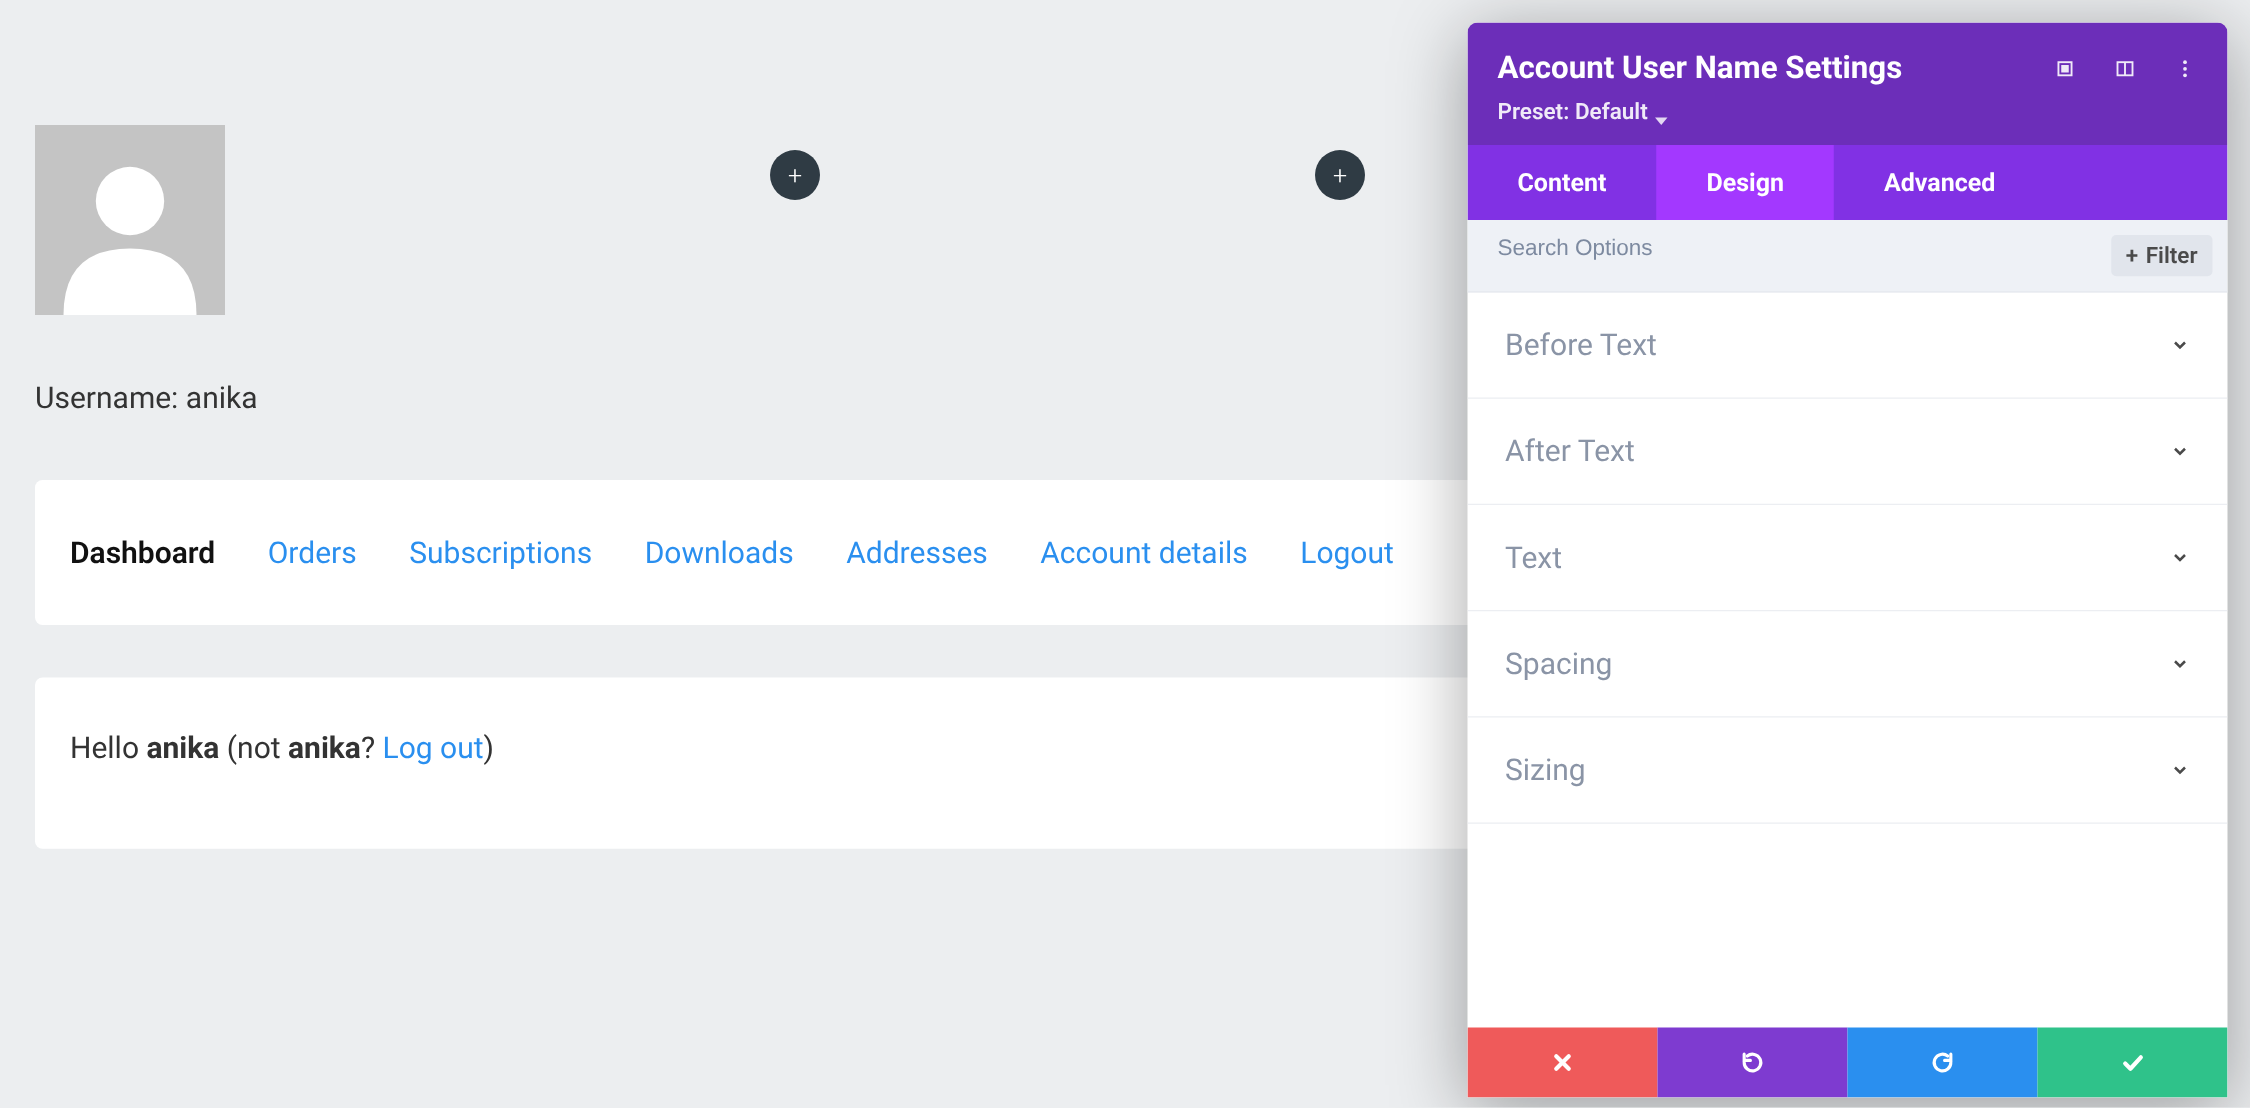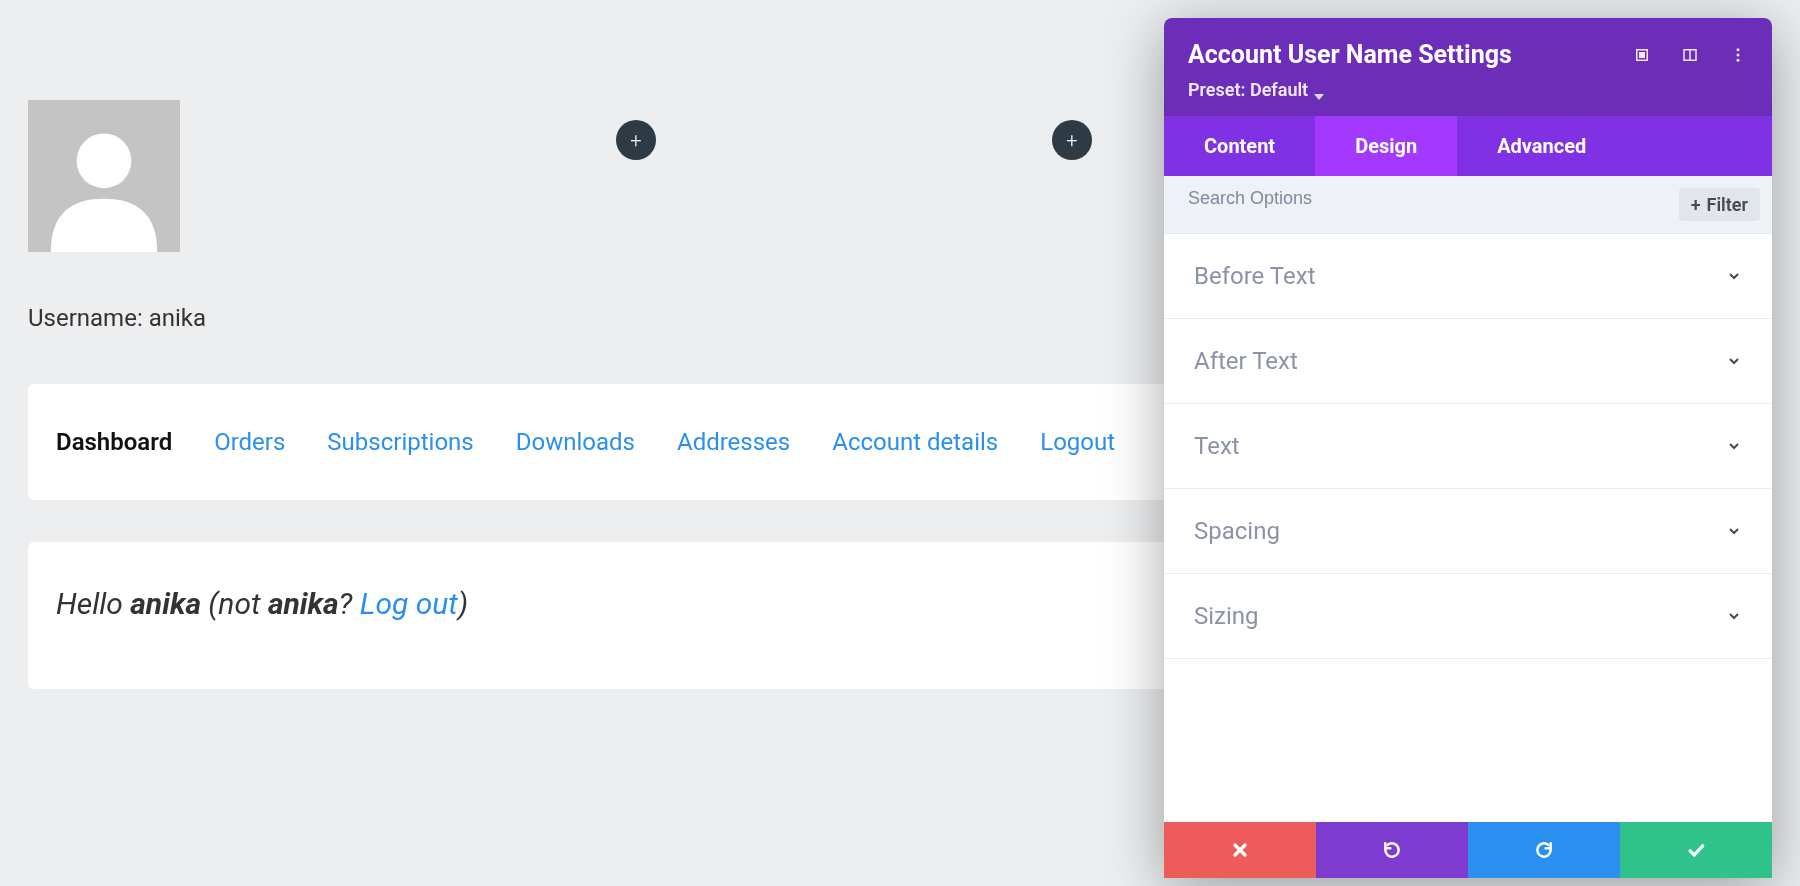--- a/index.html
+++ b/index.html
@@ -63,33 +63,32 @@
   font-size: 24px;
 }
 .nav-item { color: #2a8fef; cursor: pointer; }
 .nav-item.active { color: #111; font-weight: 600; }
 
 .dashboard-card {
   margin: 42px 28px 0 28px;
   background: #fff;
   border-radius: 6px;
   padding: 36px 28px 60px 28px;
-  font-size: 30px;
+  font-size: 24px;
   color: #333;
   line-height: 1.7;
-  font-style: italic;
 }
 .dashboard-card .bold { font-weight: 700; }
 .dashboard-card .link { color: #2a8fef; cursor: pointer; }
 
 
 .panel {
   position: absolute;
   top: 18px;
-  right: 28px;
+  right: 18px;
   width: 608px;
   background: #fff;
   border-radius: 8px 8px 0 0;
   box-shadow: 0 10px 60px rgba(0,0,0,0.35);
   overflow: hidden;
   display: flex;
   flex-direction: column;
   height: 860px;
 }
 

